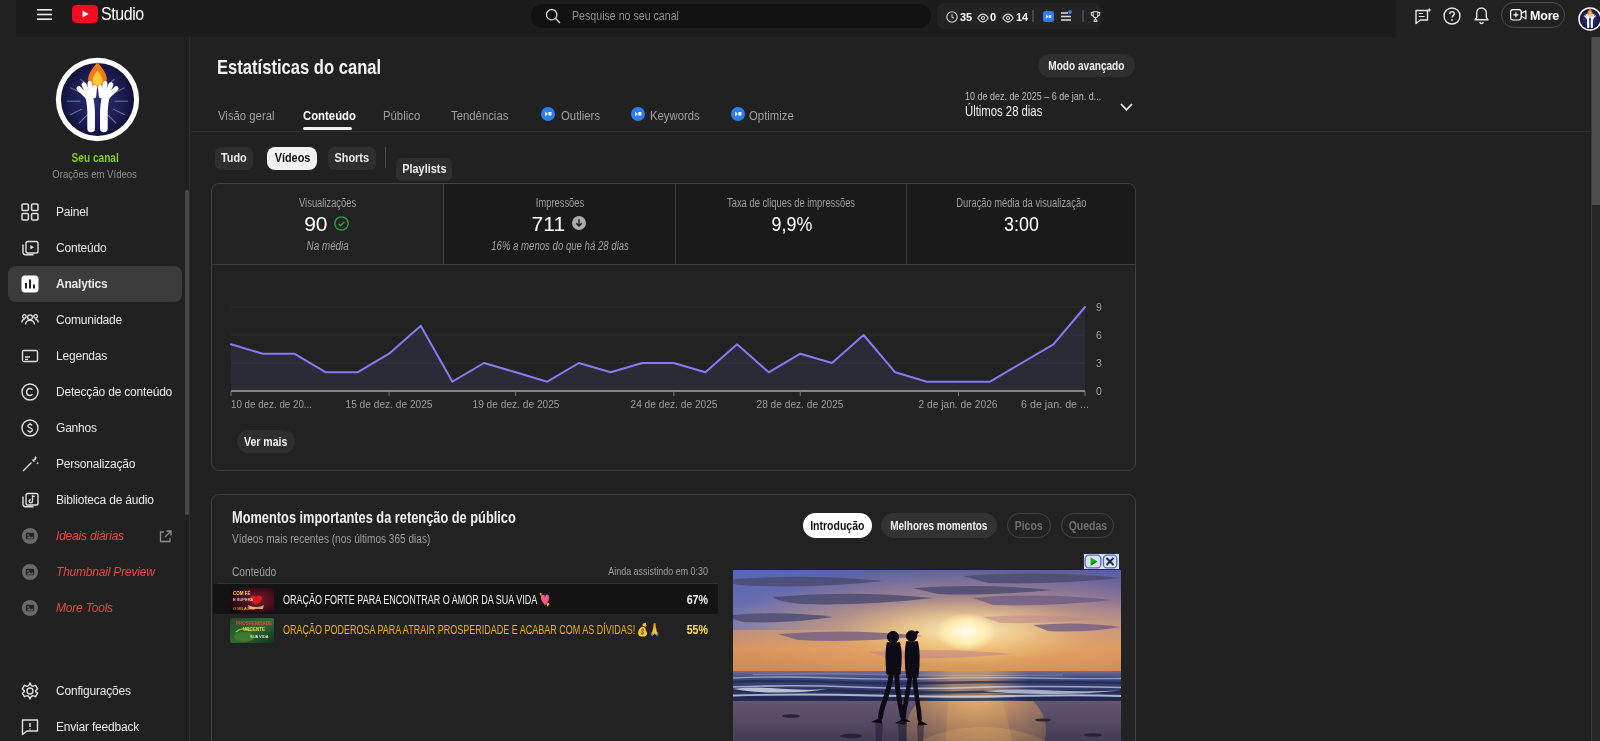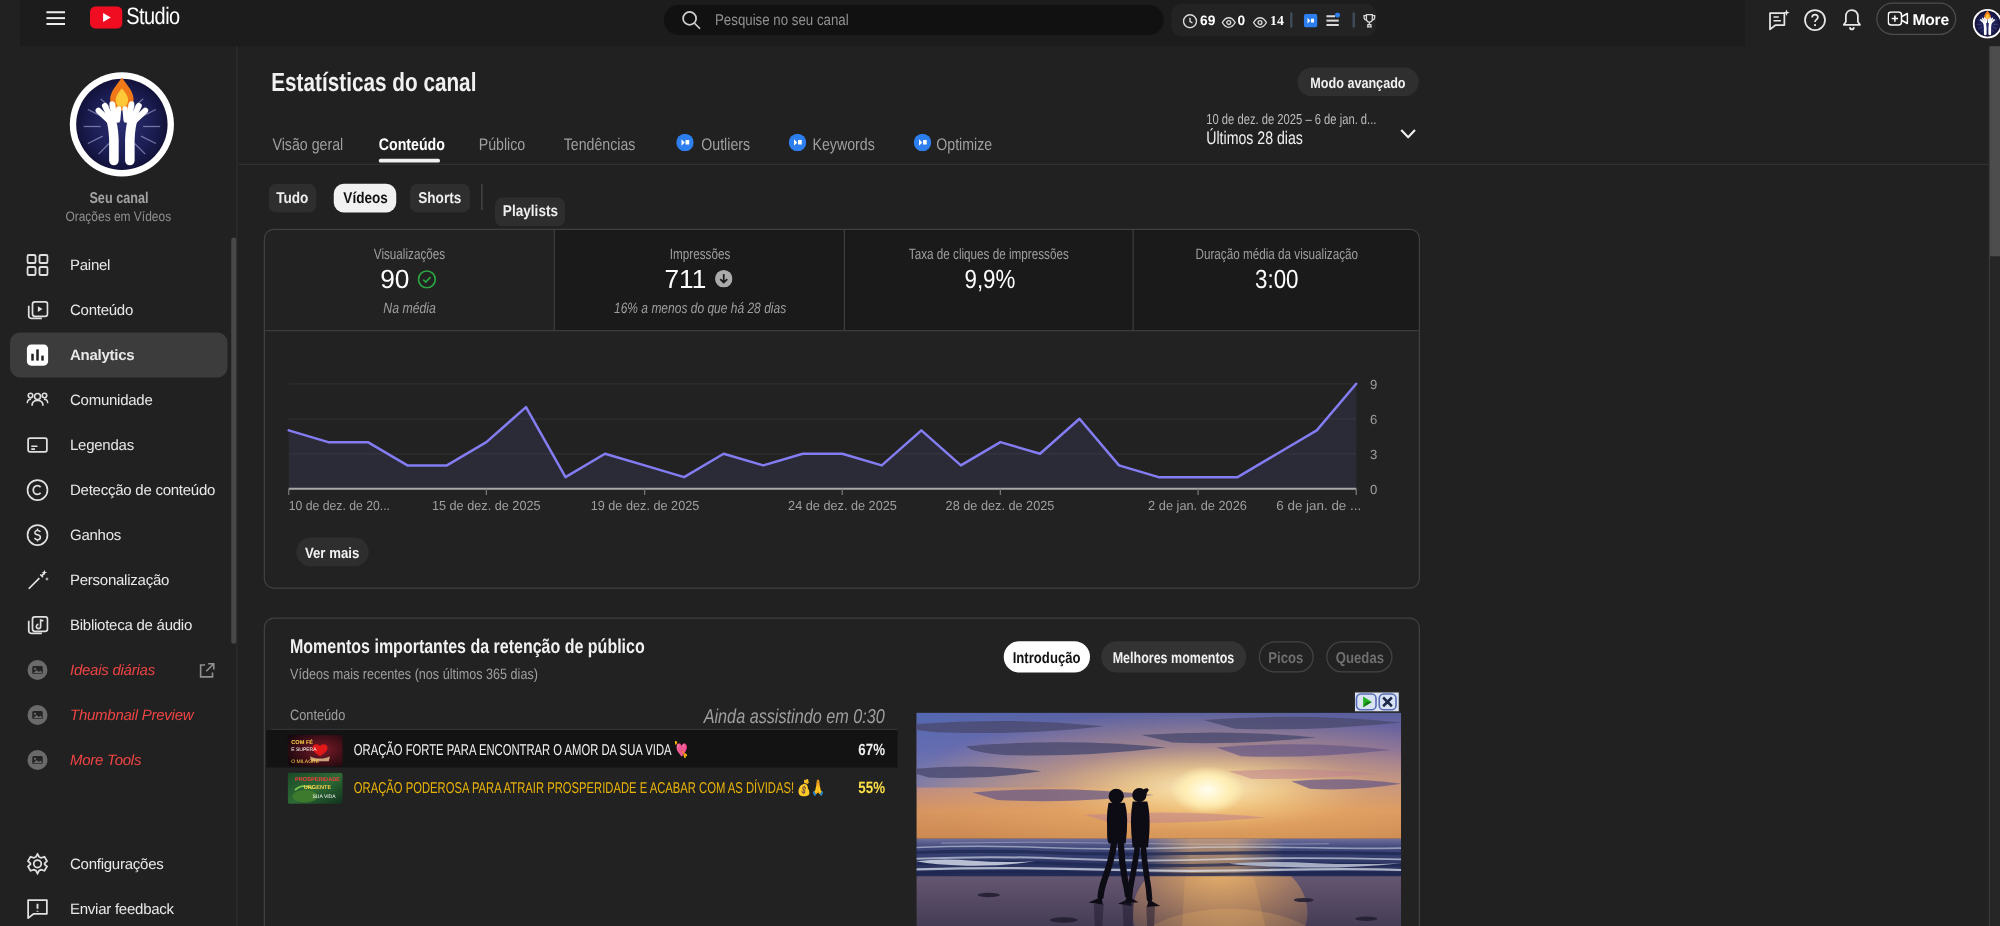--- a/index.html
+++ b/index.html
@@ -41,31 +41,31 @@
     <circle cx="6.7" cy="6.7" r="5.2"></circle>
       <line x1="10.6" y1="10.6" x2="15" y2="15"></line>
   </svg>
   <div class="abs" style="left:556px;top:9px;font-size:12.5px;color:#909090;transform:scaleX(0.85);transform-origin:0 0;white-space:nowrap;">Pesquise no seu canal</div>
 
   <div class="abs" style="left:921px;top:3px;width:164px;height:26px;border-radius:8px;background:#232323;"></div>
   <svg class="abs" style="left:930px;top:11px" width="12" height="12" viewBox="0 0 12 12" fill="none" stroke="#dadada" stroke-width="1.1">
     <circle cx="6" cy="6" r="5.2"></circle>
       <path d="M6 3.2 V6.2 L8 7.3"></path>
   </svg>
-  <div class="abs" style="left:944px;top:11px;font-size:11px;font-weight:bold;color:#fff;">69</div>
+  <div class="abs" style="left:944px;top:11px;font-size:11px;font-weight:bold;color:#fff;">35</div>
   <svg class="abs" style="left:961px;top:12.5px" width="12" height="10" viewBox="0 0 14 11" fill="none" stroke="#dadada" stroke-width="1.3">
     <path d="M1 5.5 C2.8 2.4 4.8 1 7 1 C9.2 1 11.2 2.4 13 5.5 C11.2 8.6 9.2 10 7 10 C4.8 10 2.8 8.6 1 5.5 Z"></path>
       <circle cx="7" cy="5.5" r="1.8"></circle>
   </svg>
   <div class="abs" style="left:974px;top:11px;font-size:11px;font-weight:bold;color:#fff;">0</div>
   <svg class="abs" style="left:986px;top:12.5px" width="12" height="10" viewBox="0 0 14 11" fill="none" stroke="#dadada" stroke-width="1.3">
     <path d="M1 5.5 C2.8 2.4 4.8 1 7 1 C9.2 1 11.2 2.4 13 5.5 C11.2 8.6 9.2 10 7 10 C4.8 10 2.8 8.6 1 5.5 Z"></path>
       <circle cx="7" cy="5.5" r="1.8"></circle>
   </svg>
-  <div class="abs" style="left:1000px;top:11px;font-size:11px;font-weight:bold;color:#fff;font-family:Liberation Serif, serif;">14</div>
+  <div class="abs" style="left:1000px;top:11px;font-size:11px;font-weight:bold;color:#fff;">14</div>
   <div class="abs" style="left:1016px;top:10px;width:1.5px;height:12px;background:#3e4a5a;"></div>
   <svg class="abs" style="left:1027px;top:11px" width="11" height="11" viewBox="0 0 11 11">
     <rect x="0" y="0" width="11" height="11" rx="2.5" fill="#2d7ff0"></rect>
     <path d="M3 3.2 V7.8 L5.2 5.5 Z M5.8 4 h2.4 v3 h-2.4 Z" fill="#fff"></path>
   </svg>
   <svg class="abs" style="left:1045px;top:10px" width="11" height="13" viewBox="0 0 11 13">
     <rect x="0" y="2.2" width="7" height="1.6" fill="#dadada"></rect>
       <rect x="0" y="5.7" width="10" height="1.6" fill="#dadada"></rect>
       <rect x="0" y="9.2" width="10" height="1.6" fill="#dadada"></rect>
     <circle cx="9" cy="2" r="2" fill="#2d7ff0"></circle>
@@ -102,21 +102,21 @@
 
   <svg class="abs" style="left:1562px;top:7px" width="24" height="24" viewBox="0 0 100 100">
     <use href="#chlogo"></use>
   </svg>
 </div>
 
 <div id="sidebar">
   <svg class="abs" style="left:55px;top:20px" width="85" height="85" viewBox="0 0 100 100">
     <use href="#chlogo"></use>
   </svg>
-  <div class="abs" style="left:0;top:114px;width:190px;text-align:center;color:#a3a3a3;font-size:12.5px;font-weight:bold;"><span class="sc" style="transform:scaleX(0.81)">Seu canal</span></div>
+  <div class="abs" style="left:0;top:114px;width:190px;text-align:center;color:#84cc16;font-size:12.5px;font-weight:bold;"><span class="sc" style="transform:scaleX(0.81)">Seu canal</span></div>
   <div class="abs" style="left:0;top:131px;width:190px;text-align:center;color:#8f8f8f;font-size:11px;"><span class="sc" style="transform:scaleX(0.87)">Orações em Vídeos</span></div>
 
   <div class="abs" style="left:0;top:157px;width:190px;">
     <div class="mi"><svg class="ic" viewBox="0 0 18 18" fill="none" stroke="#e0e0e0" stroke-width="1.5">
           <rect x="1" y="1" width="6.4" height="6.4" rx="1"></rect>
           <rect x="10.6" y="1" width="6.4" height="6.4" rx="1"></rect>
           <rect x="1" y="10.6" width="6.4" height="6.4" rx="1"></rect>
           <rect x="10.6" y="10.6" width="6.4" height="6.4" rx="1"></rect>
         </svg>Painel</div>
     <div class="mi"><svg class="ic" viewBox="0 0 18 18" fill="none" stroke="#e0e0e0" stroke-width="1.4">
@@ -324,21 +324,21 @@
         <span class="sc" style="transform:scaleX(0.8)">Melhores momentos</span>
       </div>
     <div class="btn2" style="left:795px;top:18px;width:44px;border:1px solid #444;color:#6f6f6f;">
         <span class="sc">Picos</span>
       </div>
     <div class="btn2" style="left:849px;top:18px;width:53px;border:1px solid #444;color:#6f6f6f;">
         <span class="sc">Quedas</span>
       </div>
 
     <div class="abs" style="left:20px;top:70px;font-size:12px;color:#9f9f9f;transform:scaleX(0.85);transform-origin:0 0;">Conteúdo</div>
-    <div class="abs" style="left:246px;top:70px;width:250px;text-align:right;font-size:16px;color:#9f9f9f;font-style:italic;"><span style="display:inline-block;transform:scaleX(0.81);transform-origin:100% 0;">Ainda assistindo em 0:30</span></div>
+    <div class="abs" style="left:246px;top:70px;width:250px;text-align:right;font-size:11px;color:#9f9f9f;"><span style="display:inline-block;transform:scaleX(0.81);transform-origin:100% 0;">Ainda assistindo em 0:30</span></div>
     <div class="abs" style="left:5px;top:88px;width:501px;height:1px;background:#333;"></div>
 
     <div class="abs" style="left:1px;top:89px;width:505px;height:30px;background:#131313;"></div>
     <div class="abs" style="left:18px;top:92.5px;width:44px;height:25px;border-radius:2px;overflow:hidden;">
       <svg width="46" height="26" viewBox="0 0 46 26">
         <rect width="46" height="26" fill="#1c0d12"></rect>
         <radialGradient id="th1g" cx="60%" cy="45%" r="70%">
             <stop offset="0" stop-color="#7a1a28"></stop>
             <stop offset="0.5" stop-color="#471019"></stop>
             <stop offset="1" stop-color="#15080c"></stop>

